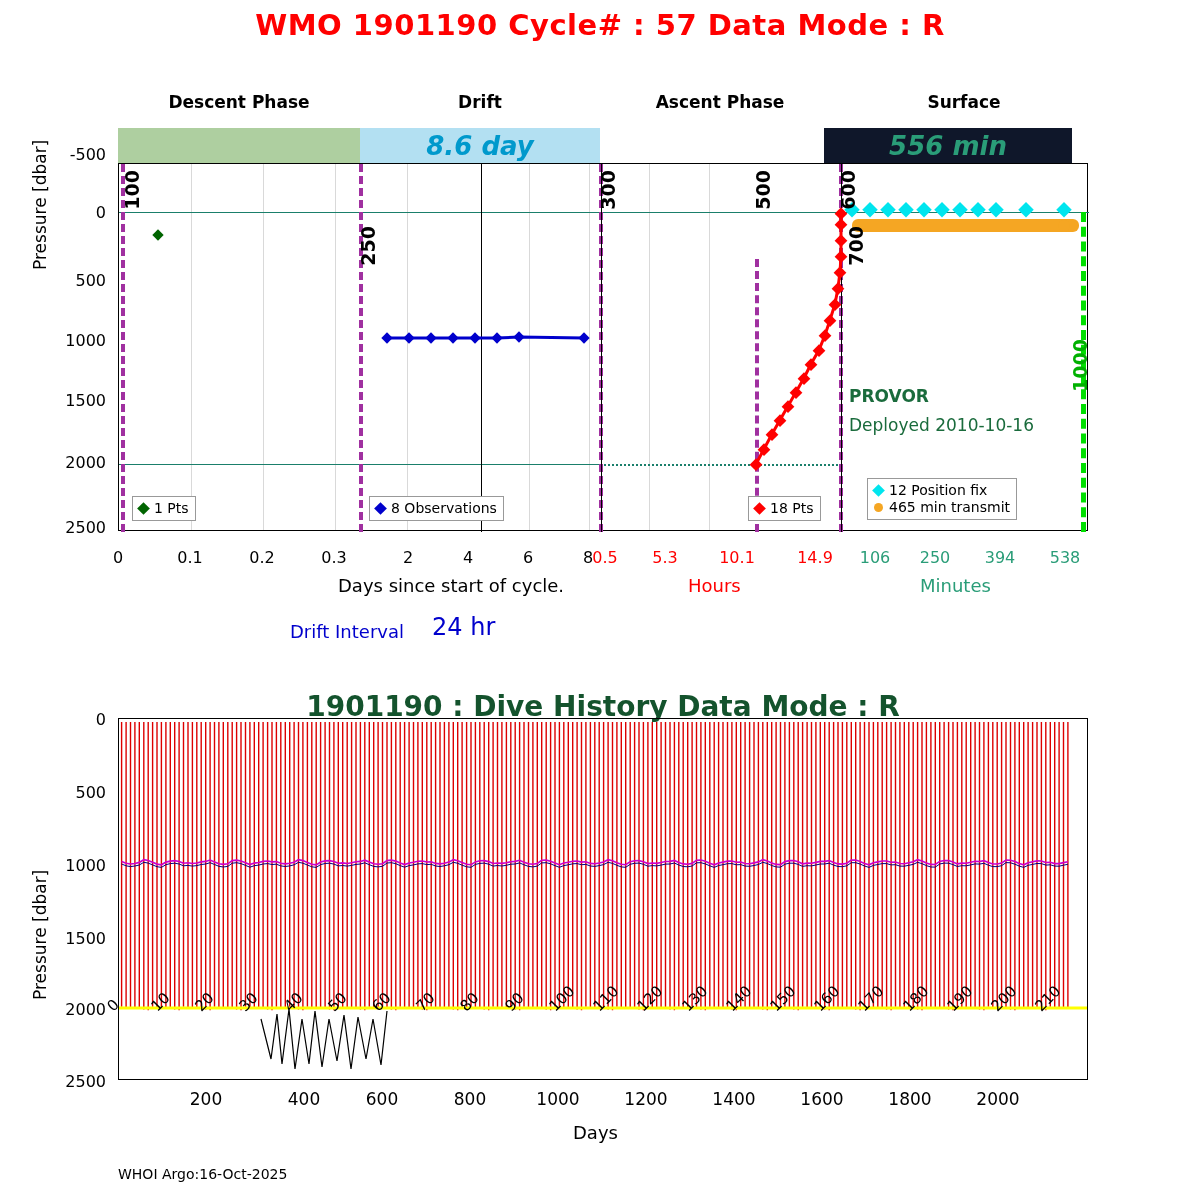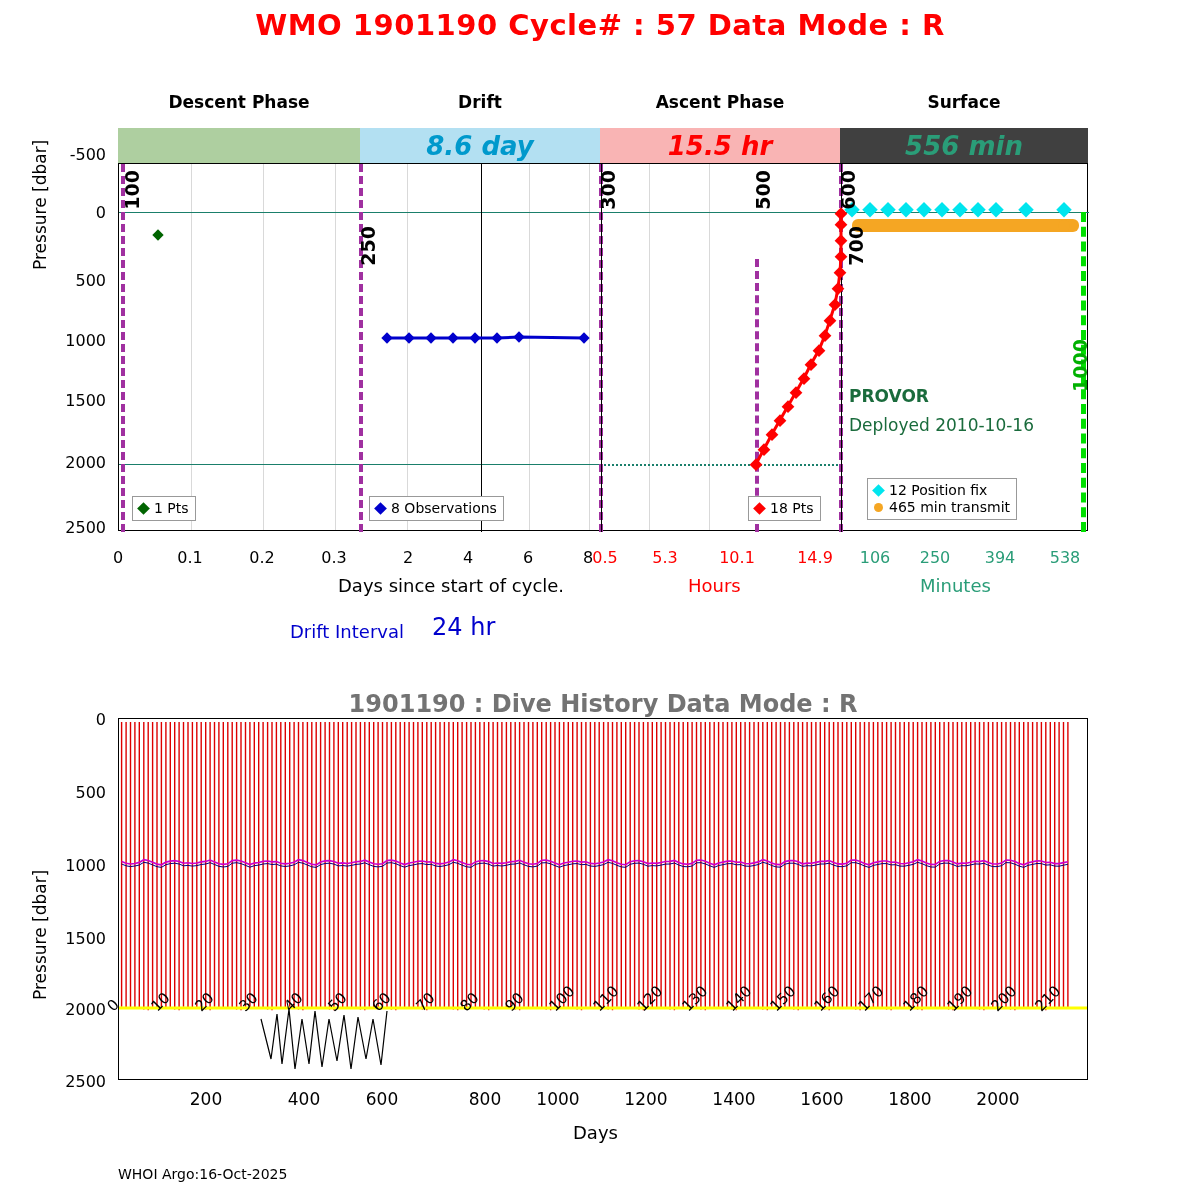--- a/index.html
+++ b/index.html
@@ -20,21 +20,21 @@
   .ytick{position:absolute;right:1094px;font-size:16px;color:#000;text-align:right;width:70px;}
   .ylab-top{left:30px;top:270px;transform:rotate(-90deg);transform-origin:left top;font-size:17px;color:#000;white-space:nowrap;}
   .xtickb{position:absolute;font-size:16px;text-align:center;}
   .vnum{position:absolute;font-size:19px;font-weight:bold;writing-mode:vertical-rl;transform:rotate(180deg);}
   .legbox{position:absolute;border:1px solid #999;background:#fff;padding:3px 6px;font-size:14px;}
   .legrow{display:flex;align-items:center;gap:6px;line-height:17px;}
   .dot{width:9px;height:9px;display:inline-block;}
   .diam{width:9px;height:9px;display:inline-block;transform:rotate(45deg);}
   
   #botPanel{left:118px;top:718px;width:970px;height:362px;border:1px solid #000;box-sizing:border-box;}
-  .title-bot{top:690px;left:118px;width:970px;text-align:center;font-size:24px;font-weight:bold;color:#737373;}
+  .title-bot{top:690px;left:118px;width:970px;text-align:center;font-size:28px;font-weight:bold;color:#14532d;}
   .ylab-bot{left:30px;top:1000px;transform:rotate(-90deg);transform-origin:left top;font-size:17px;color:#000;white-space:nowrap;}
   .footer{left:118px;top:1166px;font-size:14px;color:#000;}
 </style>
 </head>
 <body>
 
 <div class="abs title-main">WMO 1901190   Cycle# : 57   Data Mode : R</div>
 
 <div class="abs" style="left:118px;top:92px;width:242px;">
     <div class="phase-hdr">Descent Phase</div>
@@ -49,24 +49,21 @@
     <div class="phase-hdr">Surface</div>
   </div>
 
 <div class="abs bandrow">
   <div class="band" style="left:0px;width:242px;background:#aecfa0;">
     <span class="btxt" style="color:#000;"></span>
   </div>
   <div class="band" style="left:242px;width:240px;background:#b3e0f2;">
     <span class="btxt" style="color:#0099cc;">8.6 day</span>
   </div>
-  <div class="band" style="left:482px;width:240px;background:#f9b4b4;">
-    <span class="btxt" style="color:#ff0000;">15.5 hr</span>
-  </div>
-  <div class="band" style="left:722px;width:248px;background:#404040;">
+  <div class="band" style="left:706px;width:248px;background:#0f172a;">
     <span class="btxt" style="color:#2a9d78;">556 min</span>
   </div>
 </div>
 
 <div class="abs" id="topPanel">
 
   <div class="gridline" style="left:72px;"></div>
   <div class="gridline" style="left:144px;"></div>
   <div class="gridline" style="left:216px;"></div>
   <div class="gridline" style="left:288px;"></div>
@@ -482,21 +479,21 @@
 <div class="abs ytick" style="top:856px;">1000</div>
 <div class="abs ytick" style="top:929px;">1500</div>
 <div class="abs ytick" style="top:1000px;">2000</div>
 <div class="abs ytick" style="top:1072px;">2500</div>
 <div class="abs ylab-bot">Pressure [dbar]</div>
 
 <div id="botXTicks">
     <div class="abs" style="left: 181px; top: 1089px; width: 50px; text-align: center; font-size: 17px; color: rgb(0, 0, 0);">200</div>
     <div class="abs" style="left: 279px; top: 1089px; width: 50px; text-align: center; font-size: 17px; color: rgb(0, 0, 0);">400</div>
     <div class="abs" style="left: 357px; top: 1089px; width: 50px; text-align: center; font-size: 17px; color: rgb(0, 0, 0);">600</div>
-    <div class="abs" style="left: 460px; top: 1089px; width: 50px; text-align: center; font-size: 17px; color: rgb(0, 0, 0);">800</div>
+    <div class="abs" style="left: 445px; top: 1089px; width: 50px; text-align: center; font-size: 17px; color: rgb(0, 0, 0);">800</div>
     <div class="abs" style="left: 533px; top: 1089px; width: 50px; text-align: center; font-size: 17px; color: rgb(0, 0, 0);">1000</div>
     <div class="abs" style="left: 621px; top: 1089px; width: 50px; text-align: center; font-size: 17px; color: rgb(0, 0, 0);">1200</div>
     <div class="abs" style="left: 709px; top: 1089px; width: 50px; text-align: center; font-size: 17px; color: rgb(0, 0, 0);">1400</div>
     <div class="abs" style="left: 797px; top: 1089px; width: 50px; text-align: center; font-size: 17px; color: rgb(0, 0, 0);">1600</div>
     <div class="abs" style="left: 885px; top: 1089px; width: 50px; text-align: center; font-size: 17px; color: rgb(0, 0, 0);">1800</div>
     <div class="abs" style="left: 973px; top: 1089px; width: 50px; text-align: center; font-size: 17px; color: rgb(0, 0, 0);">2000</div>
   </div>
 <div class="abs" style="left:573px;top:1122px;font-size:18px;color:#000;">Days</div>
 
 <div class="abs footer">WHOI Argo:16-Oct-2025</div>

